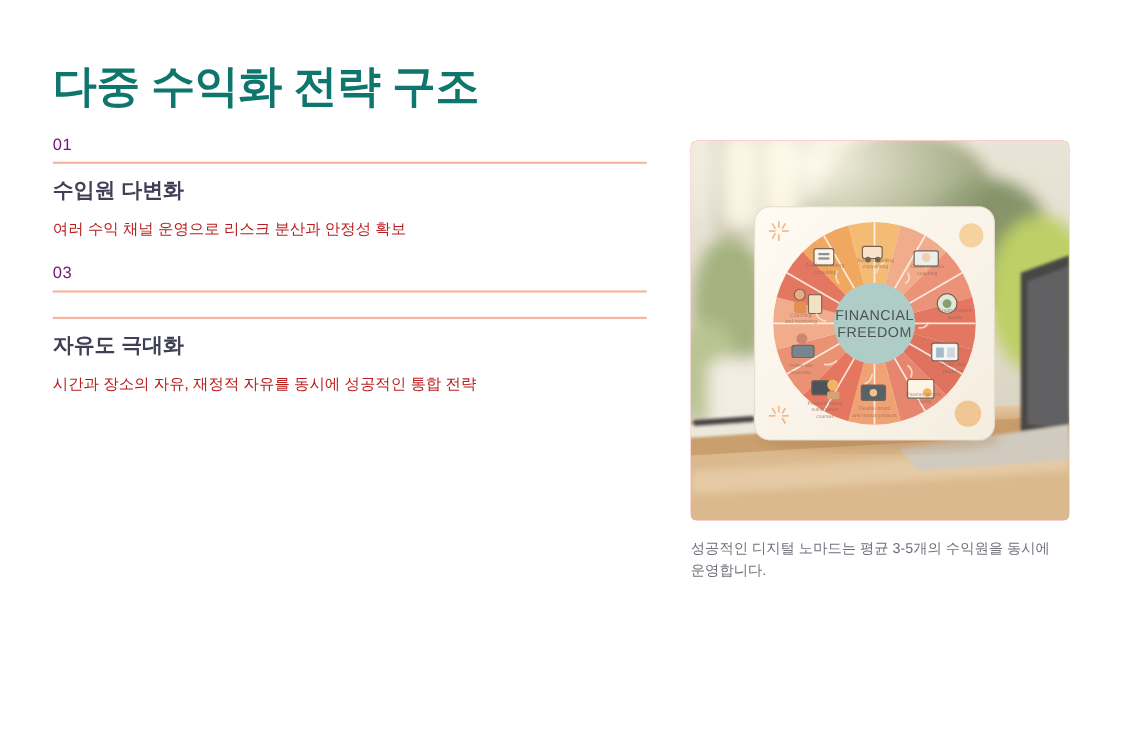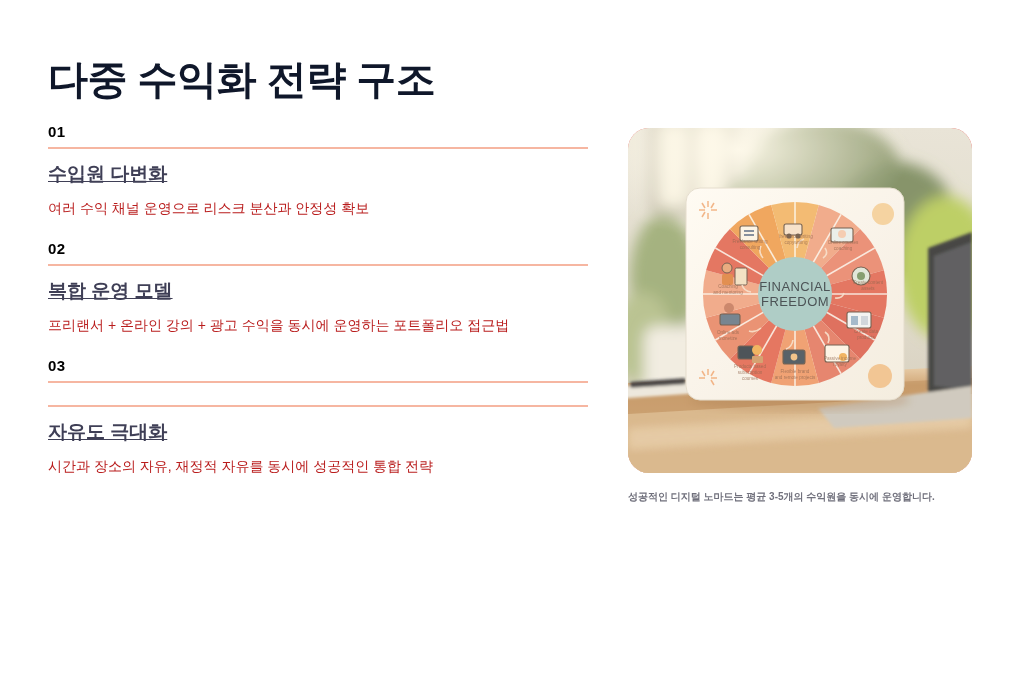--- a/index.html
+++ b/index.html
@@ -22,89 +22,88 @@
     box-sizing: border-box;
   }
 
   
   .slide-title {
     position: absolute;
     left: 48px;
     top: 28px;
     font-size: 40px;
     font-weight: 700;
-    color: #0f172a;
+    color: #0f766e;
     letter-spacing: -0.5px;
     line-height: 1.2;
     white-space: nowrap;
   }
 
   
   .list-col {
     position: absolute;
     left: 48px;
     top: 124px;
     width: 540px;
   }
   .list-item {
     margin-bottom: 22px;
   }
   .item-num {
     font-size: 15px;
-    font-weight: 700;
-    color: #000000;
+    font-weight: 400;
+    color: #701a75;
     line-height: 1.1;
     letter-spacing: 0.5px;
     margin-bottom: 6px;
   }
   .item-rule {
     height: 2px;
     width: 540px;
     background: #f6b6a1;
     margin-bottom: 12px;
   }
   .item-heading {
     font-size: 19px;
     font-weight: 700;
     color: #3f3f56;
     line-height: 1.35;
     margin-bottom: 12px;
-    text-decoration: underline;
   }
   .item-desc {
     font-size: 14px;
     font-weight: 400;
     color: #b91c1c;
     line-height: 1.5;
   }
 
   
   .media-col {
     position: absolute;
     left: 628px;
     top: 128px;
     width: 344px;
   }
   .photo {
     position: relative;
     width: 344px;
     height: 345px;
-    border-radius: 21px;
+    border-radius: 5px;
     overflow: hidden;
     background: #ef4444;
   }
   .photo svg {
     display: block;
     width: 344px;
     height: 345px;
   }
   .caption {
     margin-top: 16px;
-    font-size: 10px;
-    font-weight: 700;
+    font-size: 13px;
+    font-weight: 400;
     color: #70707c;
     line-height: 1.55;
     width: 340px;
   }
 </style>
 </head>
 <body>
 
 <div class="slide">
 
@@ -112,26 +111,20 @@
 
   <div class="list-col">
 
     <div class="list-item">
       <div class="item-num">01</div>
       <div class="item-rule"></div>
       <div class="item-heading">수입원 다변화</div>
       <div class="item-desc">여러 수익 채널 운영으로 리스크 분산과 안정성 확보</div>
     </div>
 
-    <div class="list-item">
-      <div class="item-num">02</div>
-      <div class="item-rule"></div>
-      <div class="item-heading">복합 운영 모델</div>
-      <div class="item-desc">프리랜서 + 온라인 강의 + 광고 수익을 동시에 운영하는 포트폴리오 접근법</div>
-    </div>
 
     <div class="list-item">
       <div class="item-num">03</div>
       <div class="item-rule"></div>
     </div>
 
     <div class="list-item">
       <div class="item-rule"></div>
       <div class="item-heading">자유도 극대화</div>
       <div class="item-desc">시간과 장소의 자유, 재정적 자유를 동시에 성공적인 통합 전략</div>

